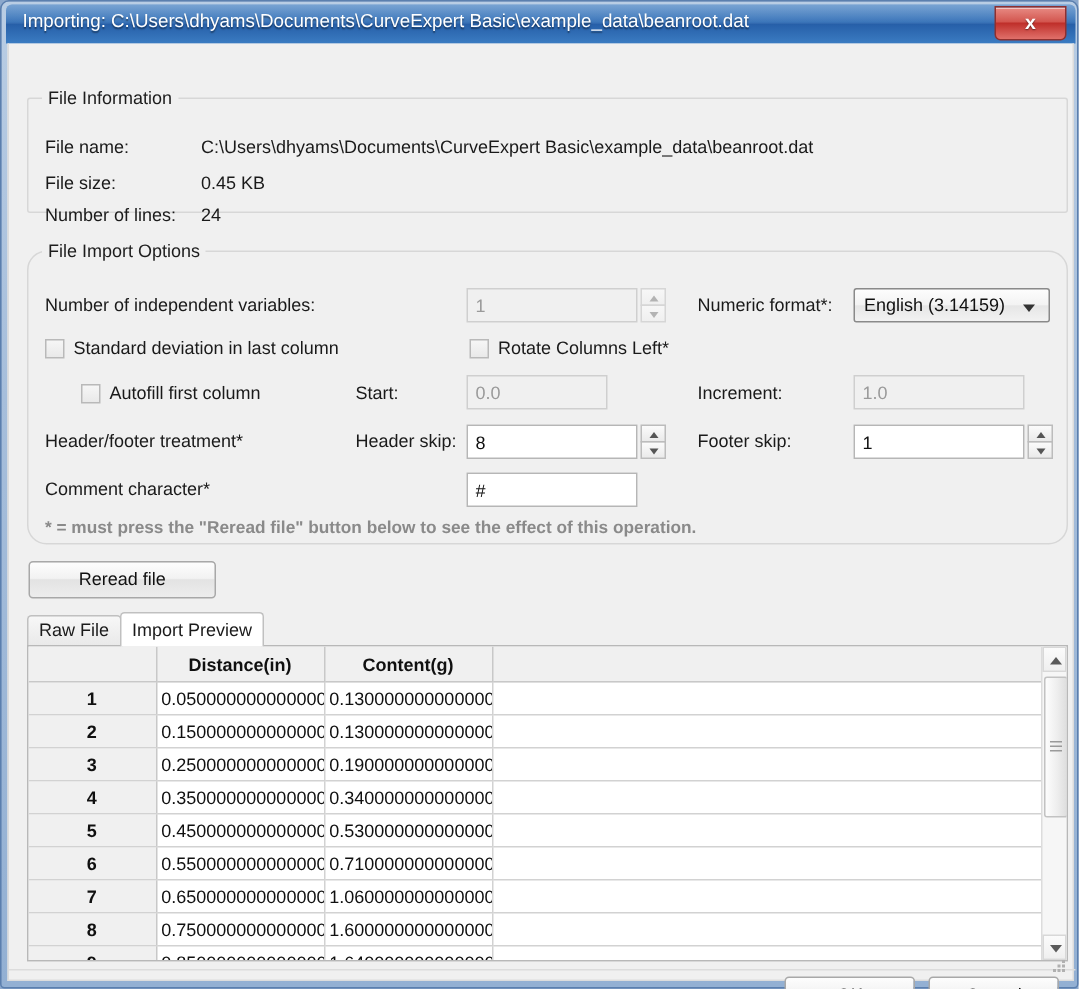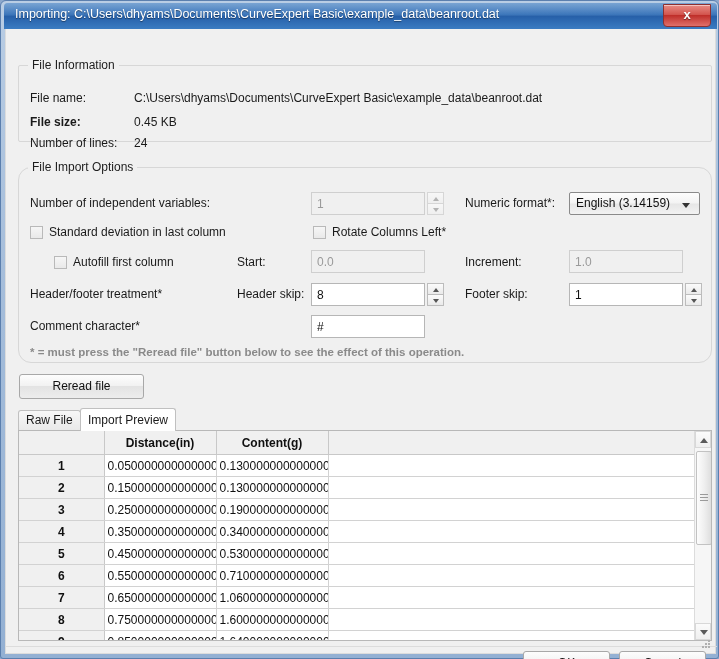--- a/index.html
+++ b/index.html
@@ -340,21 +340,21 @@
     </div>
   </div>
 
   <div id="client">
 
     <div class="groupbox" id="gb-fileinfo">
       <div class="legend">File Information</div>
     </div>
     <div class="lbl" style="left:24px; top:62px;">File name:</div>
     <div class="val" style="left:128px; top:62px;">C:\Users\dhyams\Documents\CurveExpert Basic\example_data\beanroot.dat</div>
-    <div class="lbl" style="left:24px; top:86px;font-weight:bold;">File size:</div>
+    <div class="lbl" style="left:24px; top:86px;">File size:</div>
     <div class="val" style="left:128px; top:86px;">0.45 KB</div>
     <div class="lbl" style="left:24px; top:107px;">Number of lines:</div>
     <div class="val" style="left:128px; top:107px;">24</div>
 
     <div class="groupbox" id="gb-options">
       <div class="legend">File Import Options</div>
     </div>
 
     <div class="lbl" style="left:24px; top:167px;">Number of independent variables:</div>
     <input class="tbox disabled" id="num-ind-input" style="left: 305px; top: 163px; width: 114px;" readonly="" value="1">
@@ -382,21 +382,21 @@
       <span class="cbbox"></span>
       <span class="cblabel">Rotate Columns Left*</span>
     </div>
 
     <div class="cbrow" style="left:24px; top:226px;margin-left:24px;">
       <span class="cbbox"></span>
       <span class="cblabel">Autofill first column</span>
     </div>
 
     <div class="lbl" style="left:231px; top:226px;">Start:</div>
-    <input class="tbox disabled" style="left: 305px; top: 221px; width: 114px;" readonly="" value="0.0">
+    <input class="tbox disabled" style="left: 305px; top: 221px; width: 94px;" readonly="" value="0.0">
 
     <div class="lbl" style="left:459px; top:226px;">Increment:</div>
     <input class="tbox disabled" style="left: 563px; top: 221px; width: 114px;" readonly="" value="1.0">
 
     <div class="lbl" style="left:24px; top:258px;">Header/footer treatment*</div>
     <div class="lbl" style="left:231px; top:258px;">Header skip:</div>
     <input class="tbox" style="left: 305px; top: 254px; width: 114px;" value="8">
     <div class="spin" style="left:421px; top:254px;">
       <div class="sb up">
           <div class="arr"></div>

